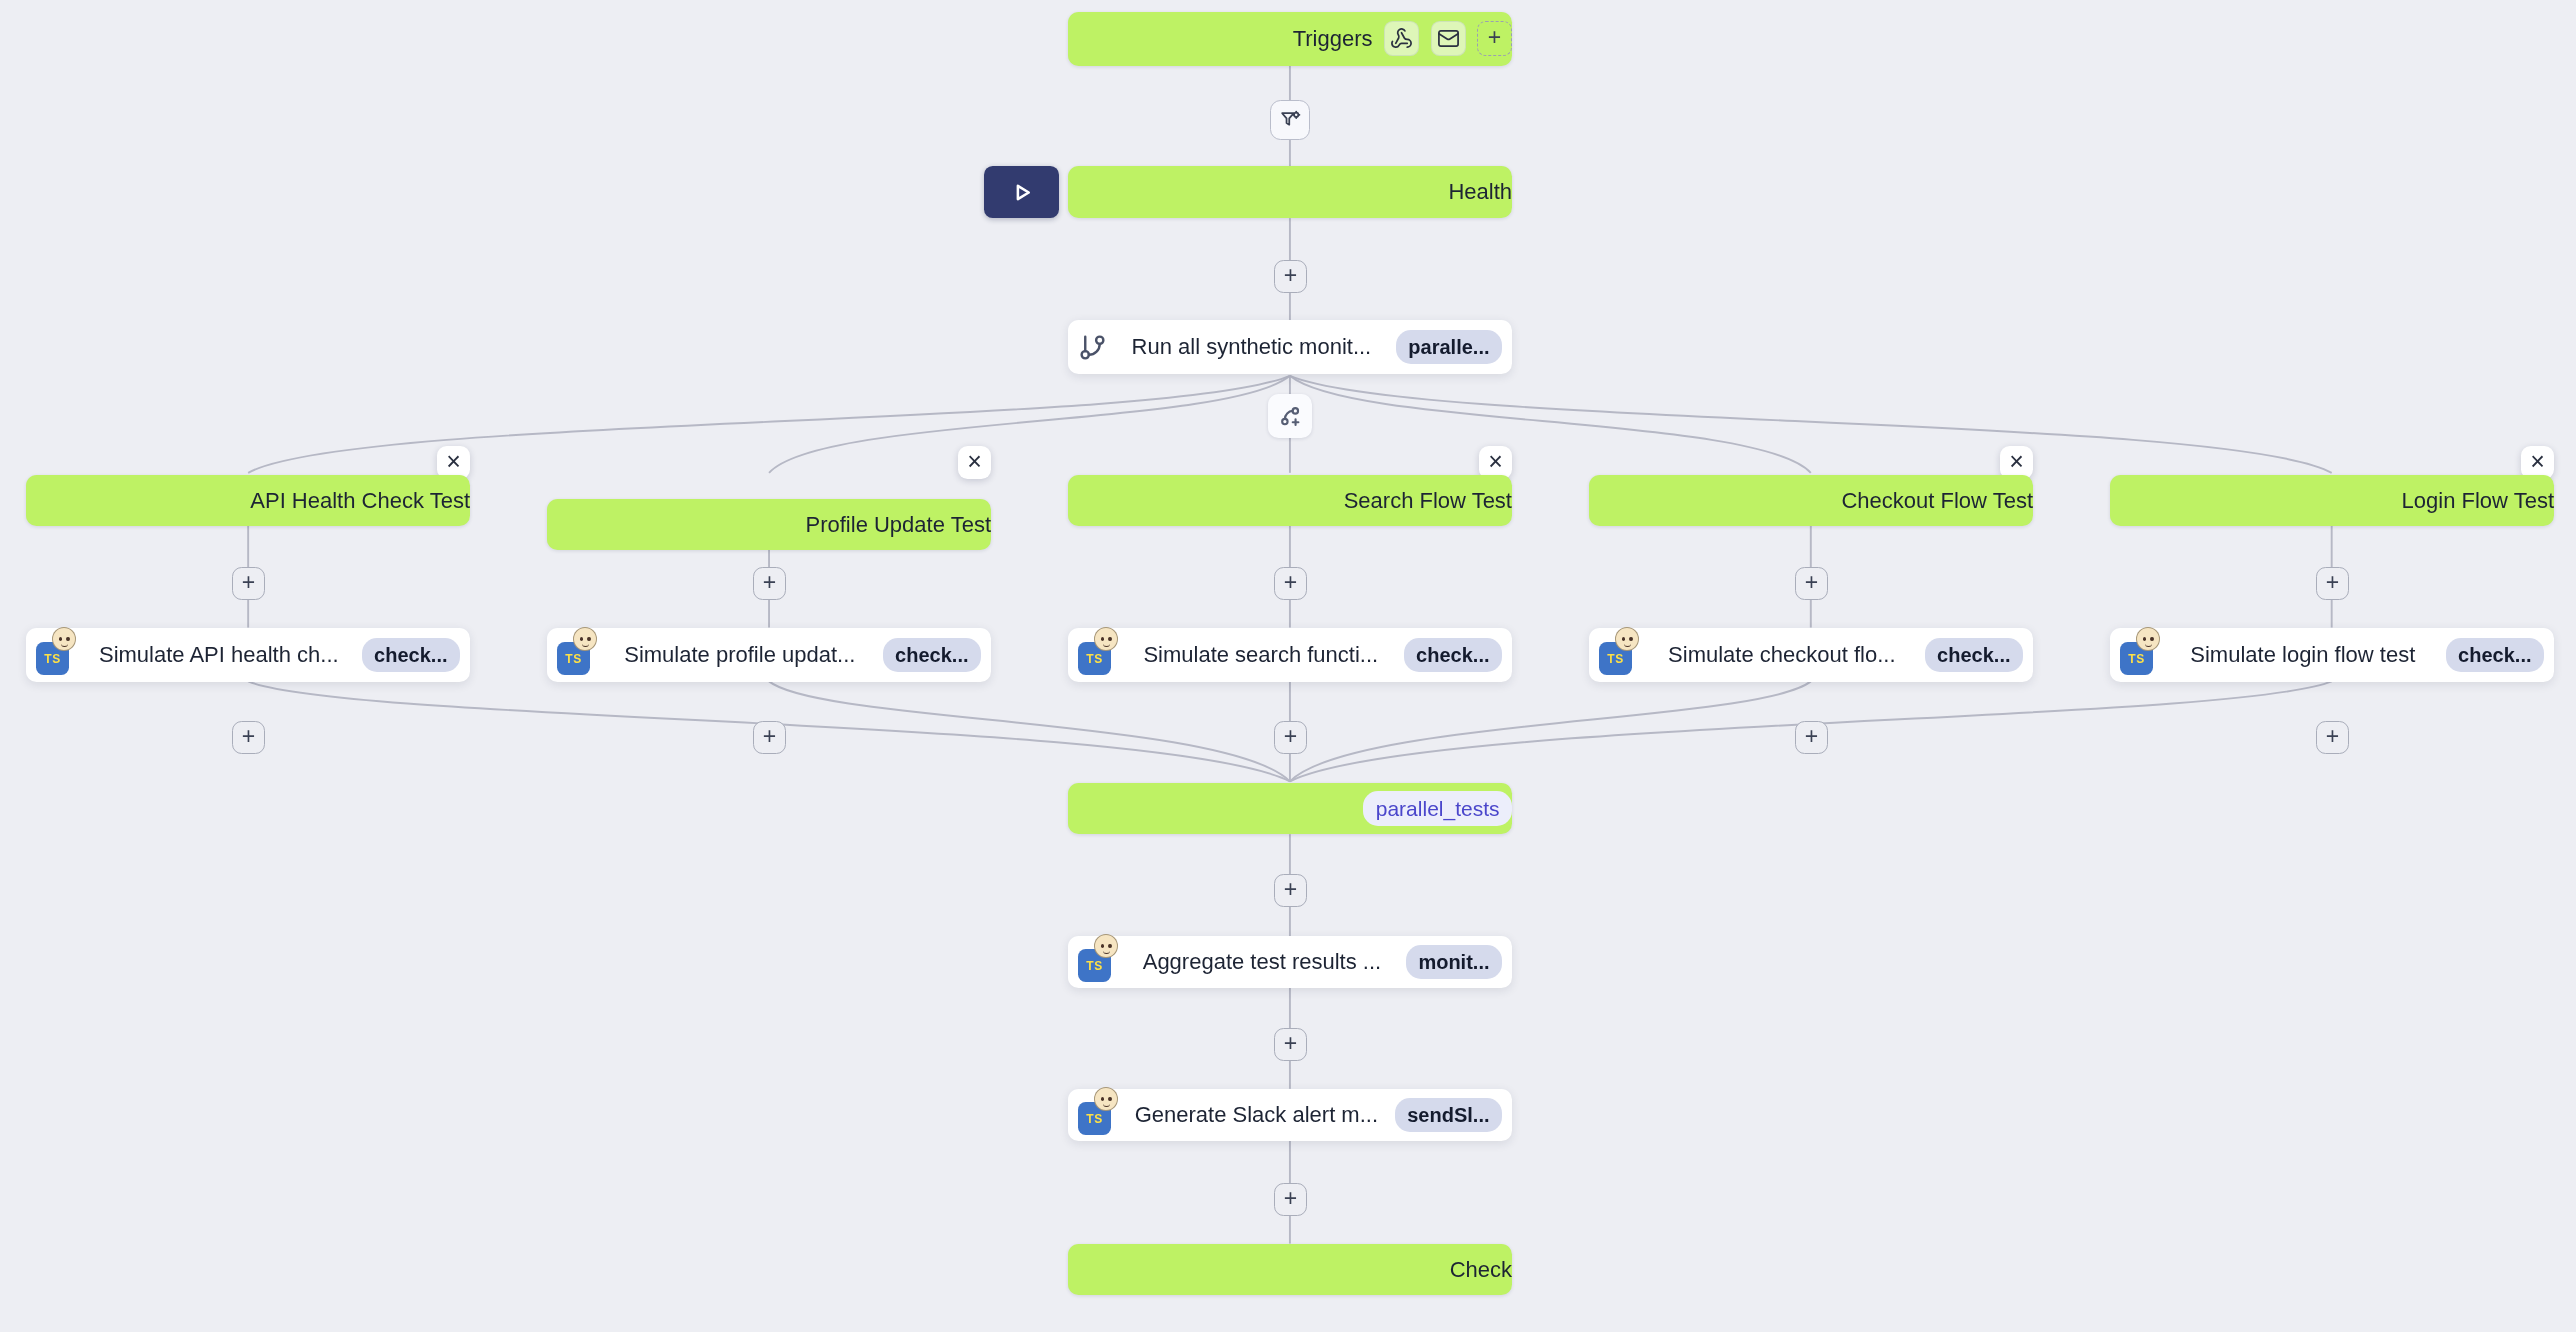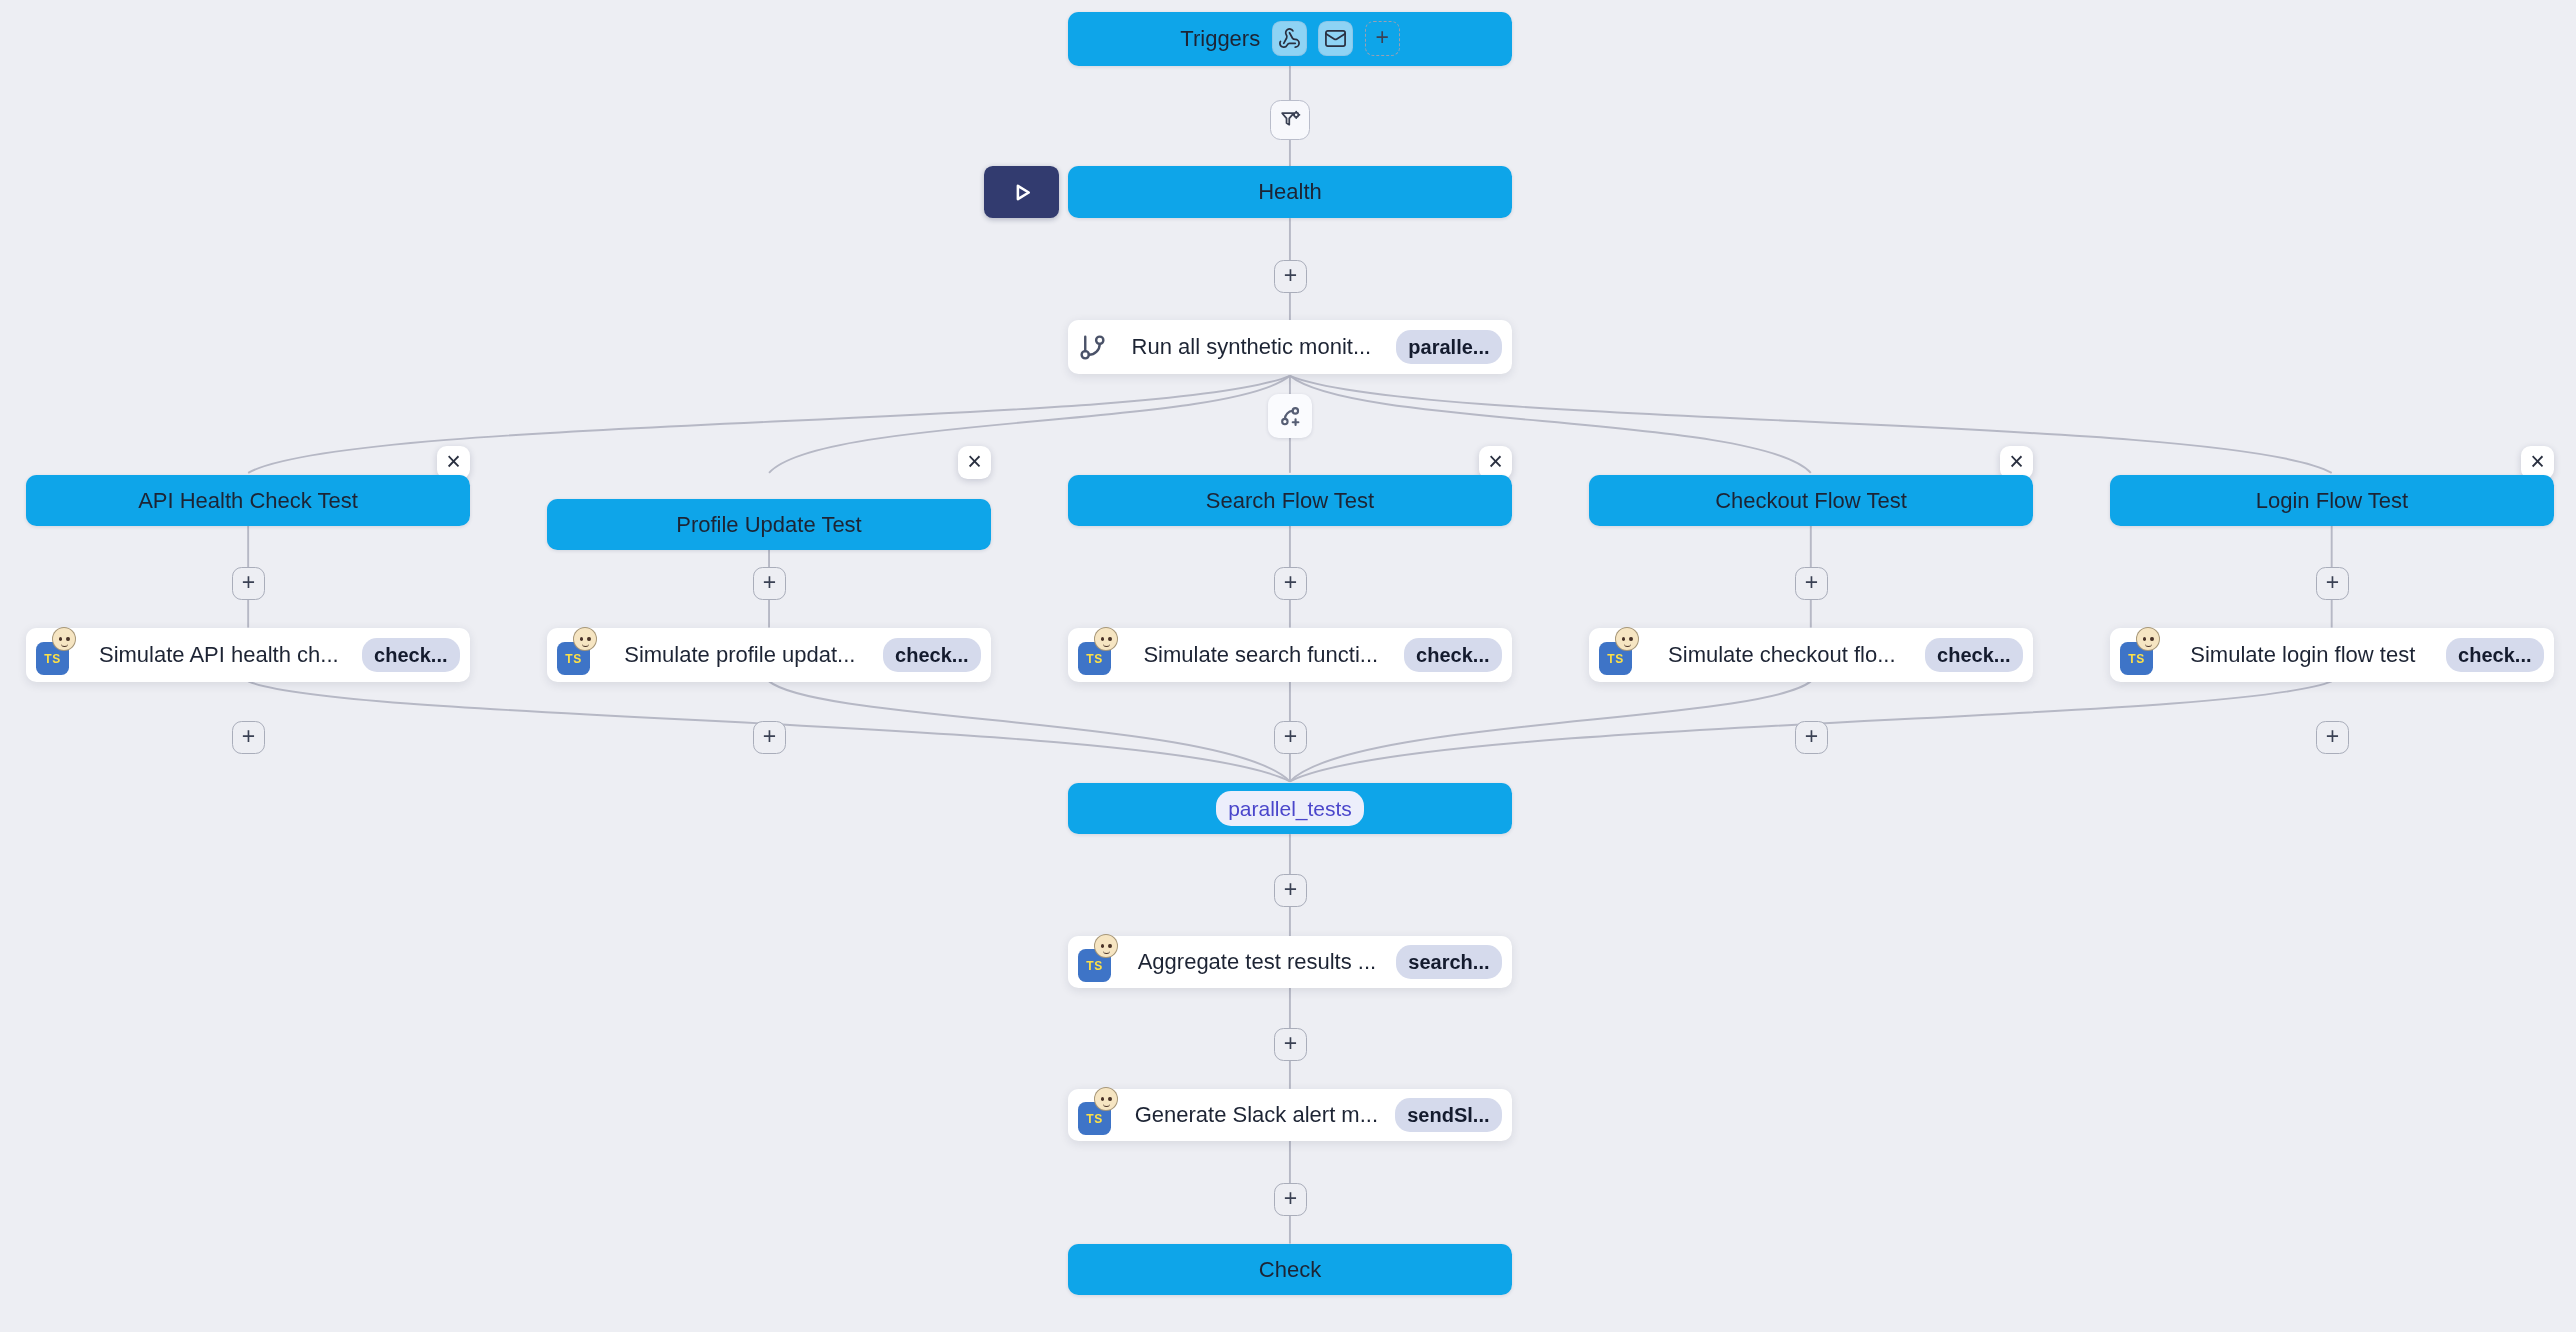--- a/index.html
+++ b/index.html
@@ -5,21 +5,21 @@
   html,body{margin:0;padding:0}
   body{
     width:2576px;height:1332px;position:relative;overflow:hidden;
     background:#EDEEF3;
     font-family:"Liberation Sans",sans-serif;color:#1D2434;
   }
   .edges{position:absolute;left:0;top:0;pointer-events:none}
   .edges path,.edges line{stroke:#B6B8C5;stroke-width:2;fill:none}
 
   .node{position:absolute;display:flex;align-items:center;border-radius:10.6px;box-sizing:border-box;cursor:pointer}
-  .hdr{background:#0ea5e9;justify-content:center;box-shadow:0 1px 3.8px rgba(25,35,70,.12);font-size:22px}
+  .hdr{background:#bef264;justify-content:flex-end;box-shadow:0 1px 3.8px rgba(25,35,70,.12);font-size:22px}
   .white{background:#FFFFFF;box-shadow:0 2.9px 9.6px rgba(25,35,70,.10);padding:0 10px;font-size:22px;gap:7.7px}
 
   .badge{background:#D5DAEC;color:#141B2E;font-weight:700;font-size:20px;padding:5.8px 12.5px;border-radius:15px;white-space:nowrap;flex:0 0 auto}
   .badge.accent{background:#ECEEFB;color:#4A46CB;font-weight:400;font-size:21px}
 
   .step-title{flex:1;text-align:center;white-space:nowrap;overflow:hidden}
 
   button{font-family:inherit;cursor:pointer}
   .plusbtn{position:absolute;width:33px;height:33px;border-radius:9.6px;border:1.9px solid #A9ADBA;
     background:#EDEEF3;color:#3A4154;font-size:23px;display:flex;align-items:center;justify-content:center;padding:0 0 1.9px 0}
@@ -240,21 +240,21 @@
 <div class="node white" style="left:1068px;top:936px;width:444px;height:52px">
   <span class="tsic">
     <span class="tslogo">TS</span>
     <span class="face">
         <i class="eye l"></i>
         <i class="eye r"></i>
         <i class="mouth"></i>
       </span>
   </span>
   <span class="step-title">Aggregate test results ...</span>
-  <span class="badge">search...</span>
+  <span class="badge">monit...</span>
 </div>
 
 <button class="plusbtn" style="left:1274px;top:1028px">+</button>
 
 <div class="node white" style="left:1068px;top:1089px;width:444px;height:52px">
   <span class="tsic">
     <span class="tslogo">TS</span>
     <span class="face">
         <i class="eye l"></i>
         <i class="eye r"></i>

